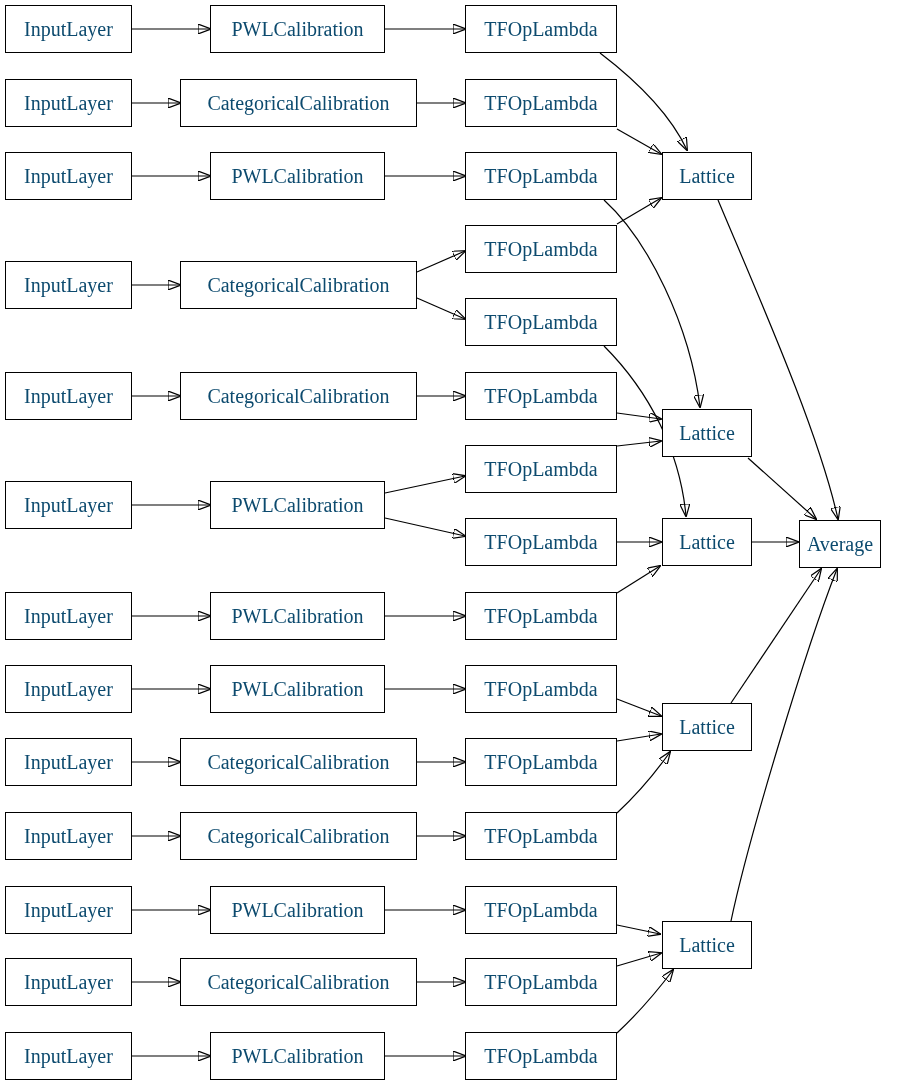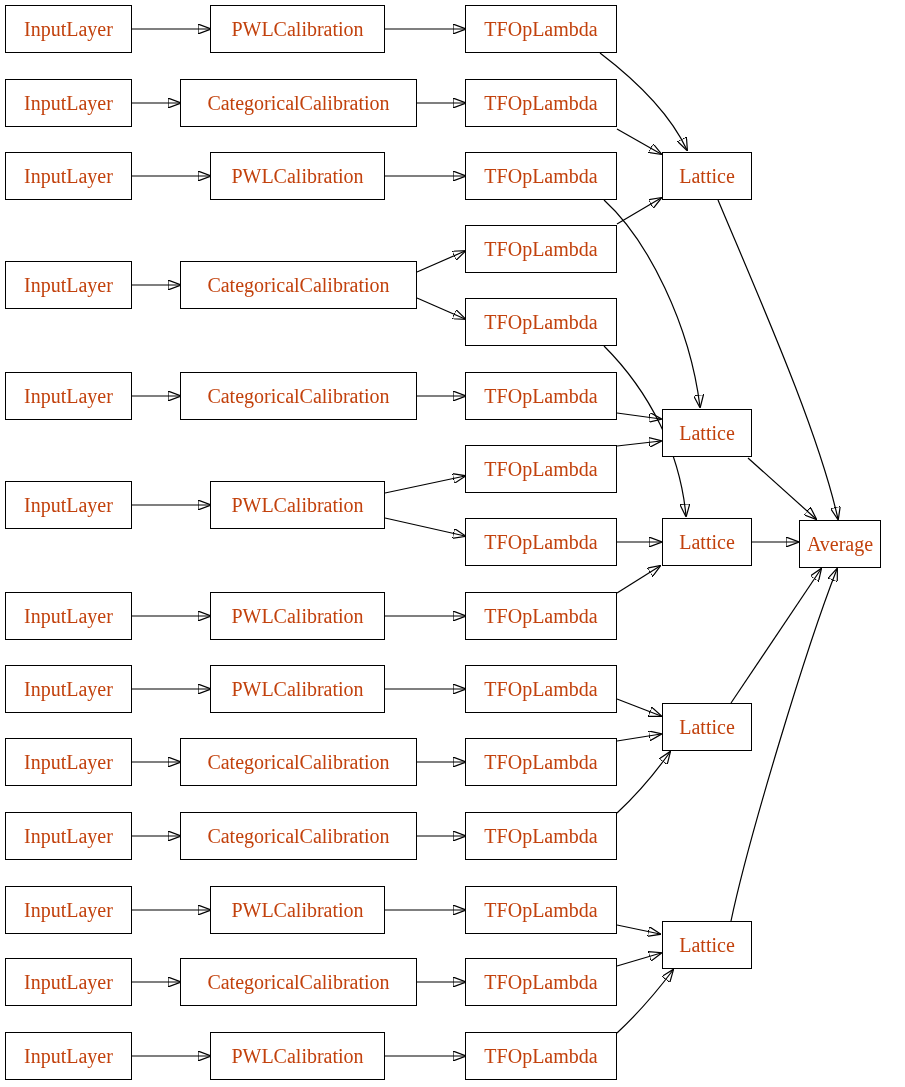--- a/index.html
+++ b/index.html
@@ -23,21 +23,21 @@
   #edge-layer path {
     fill: none;
     stroke: #000000;
     stroke-width: 1.2;
   }
   .node {
     position: absolute;
     box-sizing: border-box;
     border: 1.4px solid #000000;
     background: #ffffff;
-    color: #c2410c;
+    color: #0c4a6e;
     display: flex;
     align-items: center;
     justify-content: center;
     font-family: "Liberation Serif", "DejaVu Serif", serif;
     font-size: 20px;
     line-height: 1;
     white-space: nowrap;
   }
 </style>
 </head>

